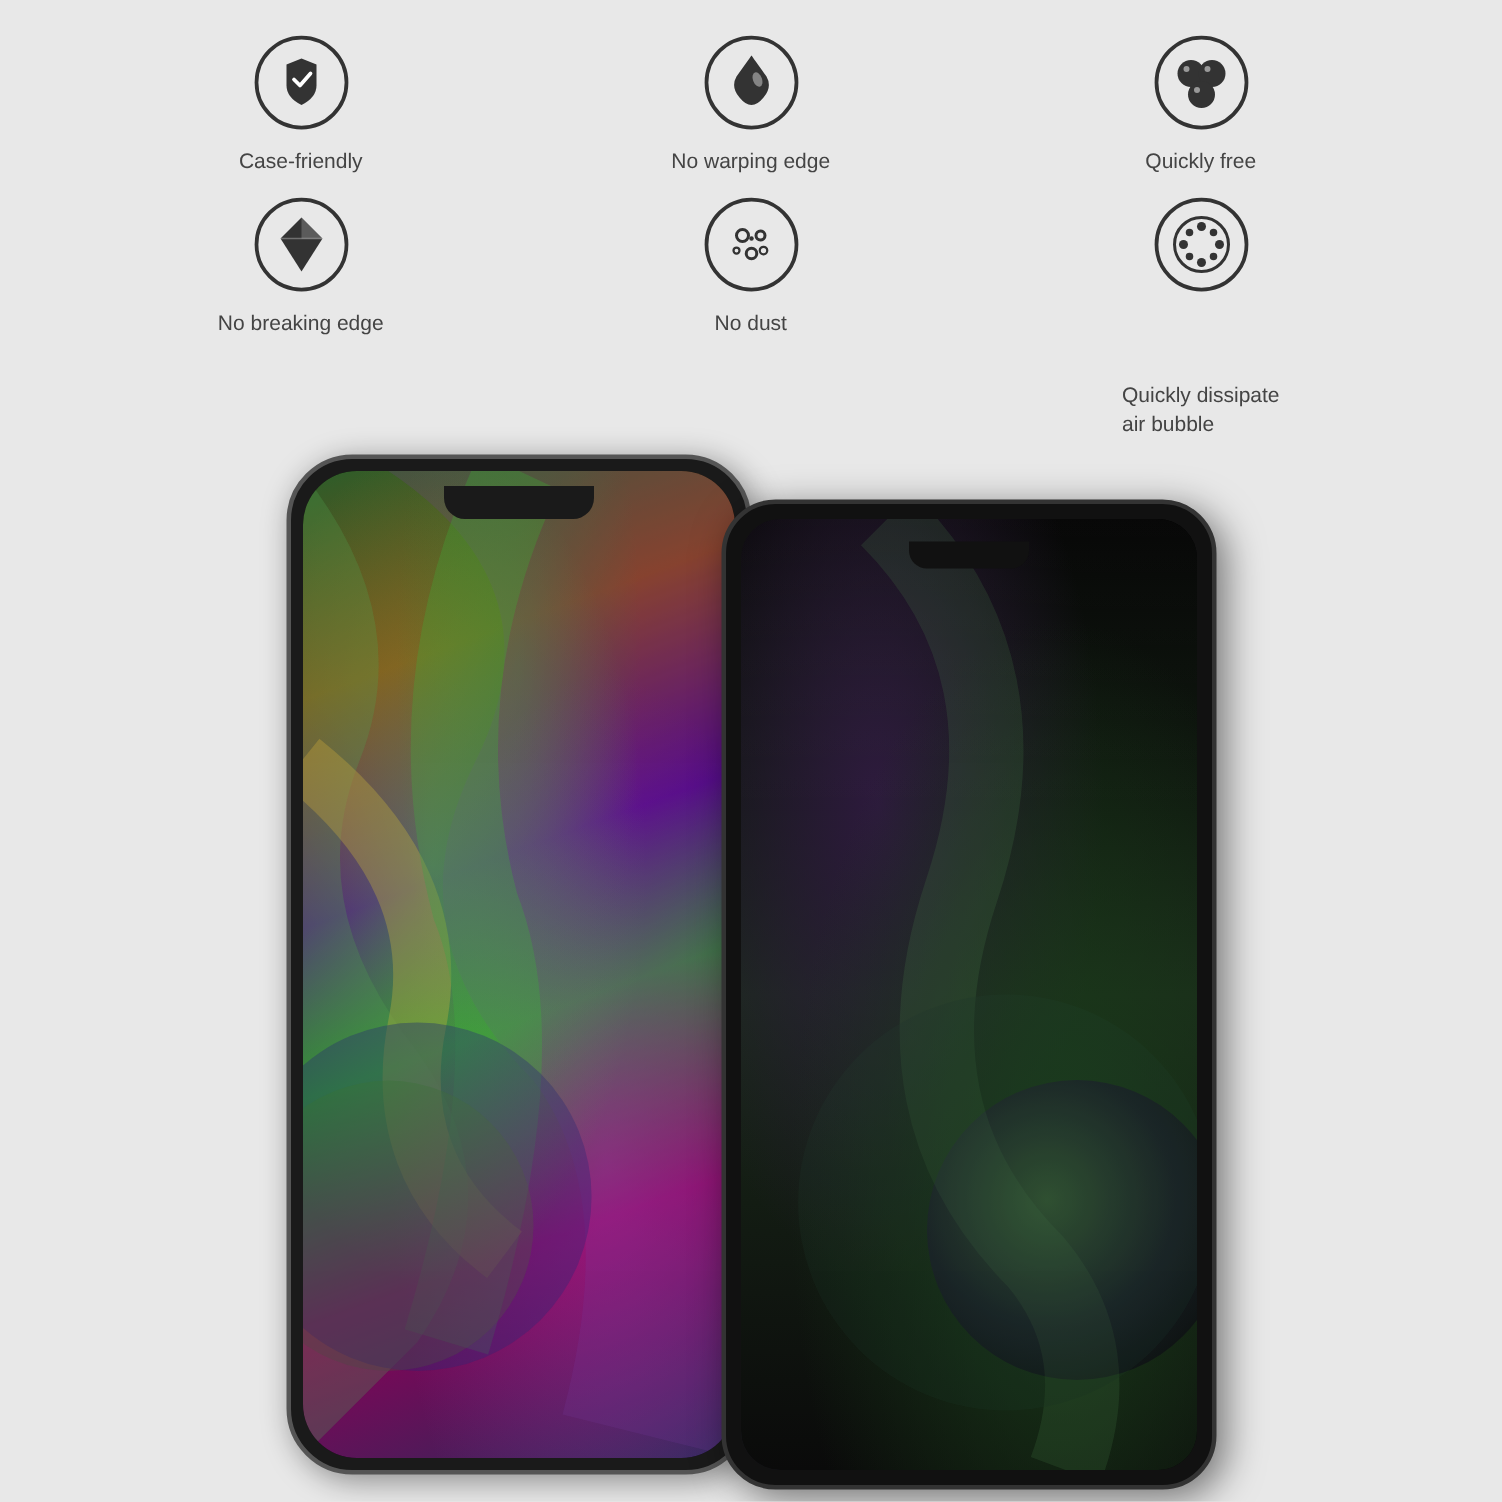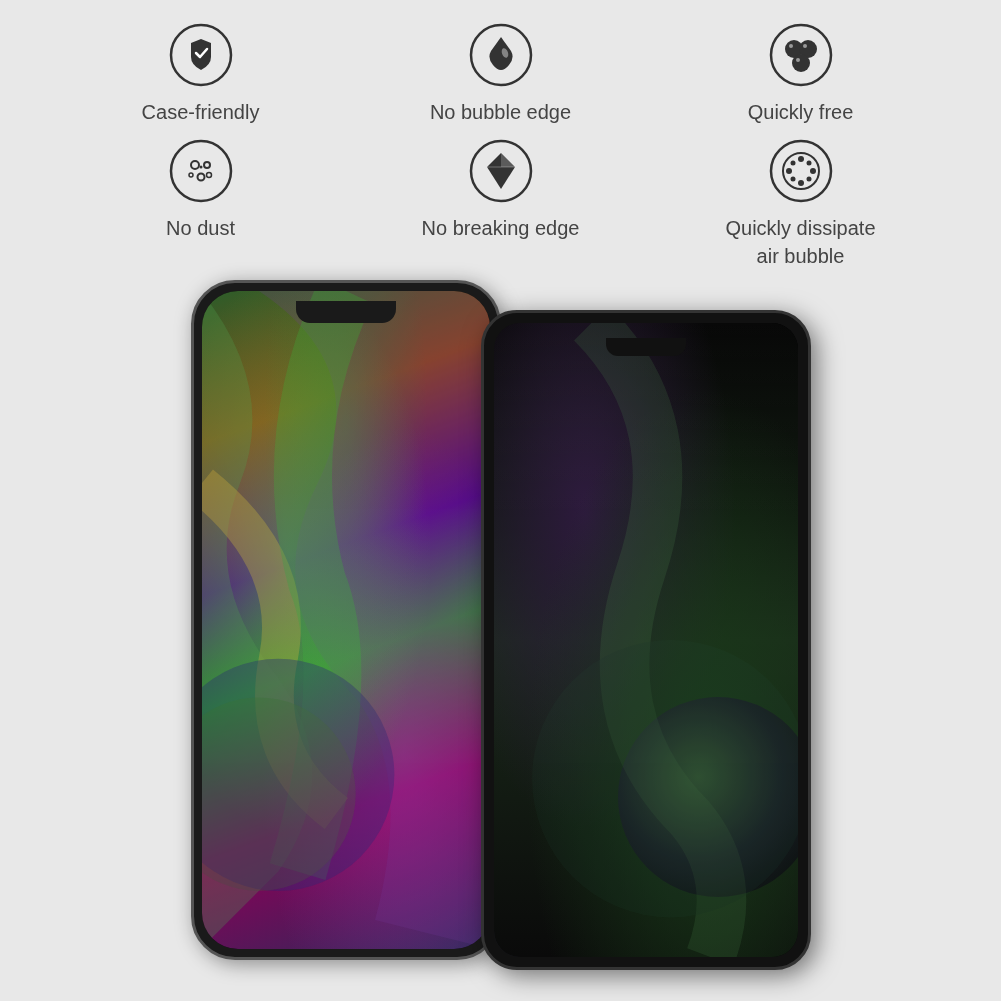--- a/index.html
+++ b/index.html
@@ -32,23 +32,23 @@
 
     .feature-icon {
       width: 70px;
       height: 70px;
       display: flex;
       align-items: center;
       justify-content: center;
     }
 
     .feature-label {
-      font-size: 20px;
+      font-size: 14px;
       color: #444;
-      text-align: center;
+      text-align: left;
       line-height: 1.4;
     }
 
     
     .phone-section {
       position: relative;
       width: 620px;
       height: 720px;
       margin-top: 10px;
     }
@@ -189,88 +189,88 @@
 
   <div class="feature-item">
     <div class="feature-icon">
       <svg width="64" height="64" viewBox="0 0 64 64">
         <circle cx="32" cy="32" r="30" fill="none" stroke="#333" stroke-width="2.5"></circle>
 
         <path d="M32 14 Q32 14 42 28 Q46 35 40 42 Q36 47 32 47 Q28 47 24 42 Q18 35 22 28 Q32 14 32 14 Z" fill="#333"></path>
         <ellipse cx="36" cy="30" rx="3" ry="5" fill="rgba(255,255,255,0.4)" transform="rotate(-20,36,30)"></ellipse>
       </svg>
     </div>
-    <div class="feature-label">No bubble edge</div>
+    <div class="feature-label">No warping edge</div>
   </div>
 
   <div class="feature-item">
     <div class="feature-icon">
       <svg width="64" height="64" viewBox="0 0 64 64">
         <circle cx="32" cy="32" r="30" fill="none" stroke="#333" stroke-width="2.5"></circle>
 
         <circle cx="25" cy="26" r="9" fill="#333"></circle>
         <circle cx="39" cy="26" r="9" fill="#333"></circle>
         <circle cx="32" cy="40" r="9" fill="#333"></circle>
 
         <circle cx="22" cy="23" r="2" fill="white" opacity="0.5"></circle>
         <circle cx="36" cy="23" r="2" fill="white" opacity="0.5"></circle>
         <circle cx="29" cy="37" r="2" fill="white" opacity="0.5"></circle>
       </svg>
     </div>
     <div class="feature-label">Quickly free</div>
+  </div>
+
+  <div class="feature-item">
+    <div class="feature-icon">
+      <svg width="64" height="64" viewBox="0 0 64 64">
+        <circle cx="32" cy="32" r="30" fill="none" stroke="#333" stroke-width="2.5"></circle>
+
+        <polygon points="32,14 46,28 32,50 18,28" fill="#333"></polygon>
+        <polygon points="32,14 46,28 32,28" fill="rgba(255,255,255,0.2)"></polygon>
+        <line x1="18" y1="28" x2="46" y2="28" stroke="rgba(255,255,255,0.3)" stroke-width="1"></line>
+      </svg>
+    </div>
+    <div class="feature-label">No breaking edge</div>
   </div>
 
   <div class="feature-item">
     <div class="feature-icon">
       <svg width="64" height="64" viewBox="0 0 64 64">
         <circle cx="32" cy="32" r="30" fill="none" stroke="#333" stroke-width="2.5"></circle>
 
         <circle cx="26" cy="26" r="4" fill="none" stroke="#333" stroke-width="2"></circle>
         <circle cx="38" cy="26" r="3" fill="none" stroke="#333" stroke-width="2"></circle>
         <circle cx="32" cy="38" r="3.5" fill="none" stroke="#333" stroke-width="2"></circle>
         <circle cx="22" cy="36" r="2" fill="none" stroke="#333" stroke-width="1.5"></circle>
         <circle cx="40" cy="36" r="2.5" fill="none" stroke="#333" stroke-width="1.5"></circle>
 
         <circle cx="32" cy="28" r="1.5" fill="#333"></circle>
       </svg>
     </div>
     <div class="feature-label">No dust</div>
-  </div>
-
-  <div class="feature-item">
-    <div class="feature-icon">
-      <svg width="64" height="64" viewBox="0 0 64 64">
-        <circle cx="32" cy="32" r="30" fill="none" stroke="#333" stroke-width="2.5"></circle>
-
-        <polygon points="32,14 46,28 32,50 18,28" fill="#333"></polygon>
-        <polygon points="32,14 46,28 32,28" fill="rgba(255,255,255,0.2)"></polygon>
-        <line x1="18" y1="28" x2="46" y2="28" stroke="rgba(255,255,255,0.3)" stroke-width="1"></line>
-      </svg>
-    </div>
-    <div class="feature-label">No breaking edge</div>
   </div>
 
   <div class="feature-item">
     <div class="feature-icon">
       <svg width="64" height="64" viewBox="0 0 64 64">
         <circle cx="32" cy="32" r="30" fill="none" stroke="#333" stroke-width="2.5"></circle>
 
         <circle cx="32" cy="32" r="18" fill="none" stroke="#333" stroke-width="2"></circle>
 
         <circle cx="32" cy="20" r="3" fill="#333"></circle>
         <circle cx="44" cy="32" r="3" fill="#333"></circle>
         <circle cx="32" cy="44" r="3" fill="#333"></circle>
         <circle cx="20" cy="32" r="3" fill="#333"></circle>
         <circle cx="40" cy="24" r="2.5" fill="#333"></circle>
         <circle cx="40" cy="40" r="2.5" fill="#333"></circle>
         <circle cx="24" cy="40" r="2.5" fill="#333"></circle>
         <circle cx="24" cy="24" r="2.5" fill="#333"></circle>
       </svg>
     </div>
-    <div class="feature-label" style="white-space: pre-line;">Quickly dissipate
+    <div class="feature-label" style="white-space: pre-line; margin-top: 48px;">Quickly dissipate
 air bubble</div>
   </div>
 </div>
 
 <div class="phone-section">
 
   <div class="phone-device">
     <div class="phone-screen">
 
       <div style="position:absolute;top:0;left:0;right:0;bottom:0;background:linear-gradient(160deg, #2a5e2a 0%, #8b4513 20%, #4b0082 40%, #228b22 55%, #8b0057 75%, #2a2a5a 100%);"></div>

